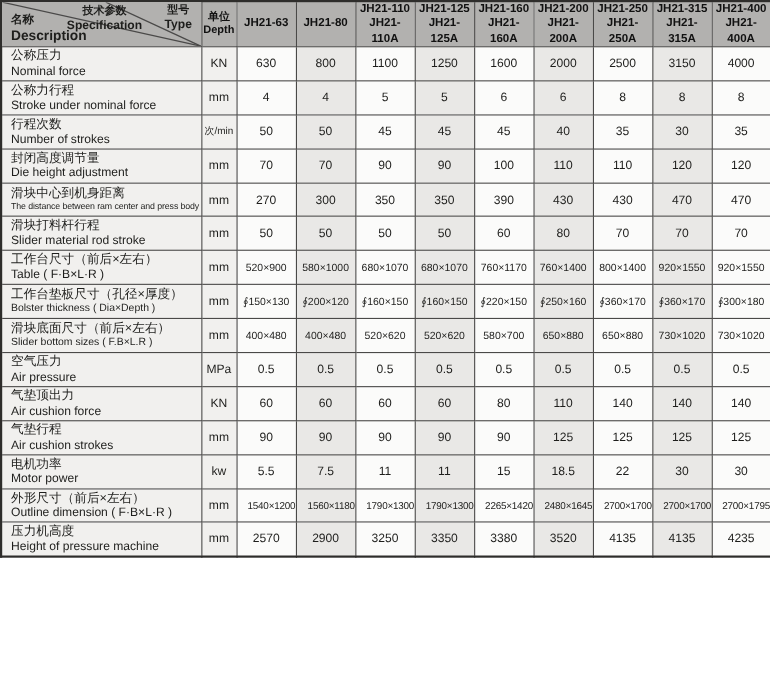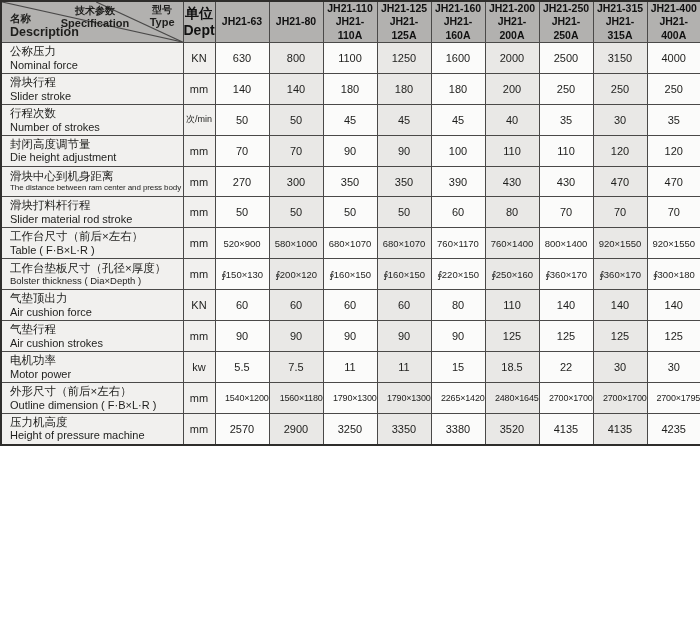--- a/index.html
+++ b/index.html
@@ -19,21 +19,21 @@
   thead th{background:var(--header-bg);height:40px;font-weight:bold;}
   th.model-h{font-size:10.5px;line-height:1.25;text-align:center;color:#111;}
   th.corner{position:relative;}
   th.corner svg{position:absolute;left:0;top:0;width:100%;height:100%;}
   .c-spec{position:absolute;left:38px;top:3px;width:110px;text-align:center;font-size:10px;line-height:1.15;}
   .c-spec .en{font-size:11px;}
   .c-type{position:absolute;right:8px;top:2px;text-align:center;font-size:10px;line-height:1.15;}
   .c-type .en{font-size:11px;}
   .c-name{position:absolute;left:8px;bottom:2px;text-align:left;font-size:10.5px;line-height:1.2;}
   .c-name .en{font-size:12.5px;}
-  th.unit-h{font-size:14px;line-height:1.25;text-align:center;color:#111;}
+  th.unit-h{font-size:10px;line-height:1.25;text-align:center;color:#111;}
   tbody td{height:27.9px;}
   td.label{background:var(--label-bg);text-align:left;padding:1px 4px 1px 8px;}
   td.label .zh{font-size:11.5px;line-height:1.2;display:block;}
   td.label .en{font-size:11px;line-height:1.1;display:block;white-space:nowrap;}
   td.label .en.mid{font-size:9.5px;}
   td.label .en.small{font-size:8px;letter-spacing:-0.1px;}
   td.unit{background:var(--label-bg);text-align:center;font-size:11px;}
   td.unit.small{font-size:9px;}
   td.val{text-align:center;font-size:11px;background:var(--col-white);}
   td.val.shade{background:var(--col-gray);}
@@ -105,33 +105,33 @@
         <td class="val">1100</td>
         <td class="val shade">1250</td>
         <td class="val">1600</td>
         <td class="val shade">2000</td>
         <td class="val">2500</td>
         <td class="val shade">3150</td>
         <td class="val">4000</td>
       </tr>
       <tr>
         <td class="label">
-          <span class="zh">滑块行程</span>
-          <span class="en">Slider stroke</span>
-        </td>
-        <td class="unit">mm</td>
-        <td class="val">140</td>
-        <td class="val shade">140</td>
-        <td class="val">180</td>
-        <td class="val shade">180</td>
-        <td class="val">180</td>
-        <td class="val shade">200</td>
-        <td class="val">250</td>
-        <td class="val shade">250</td>
-        <td class="val">250</td>
+          <span class="zh">公称力行程</span>
+          <span class="en">Stroke under nominal force</span>
+        </td>
+        <td class="unit">mm</td>
+        <td class="val">4</td>
+        <td class="val shade">4</td>
+        <td class="val">5</td>
+        <td class="val shade">5</td>
+        <td class="val">6</td>
+        <td class="val shade">6</td>
+        <td class="val">8</td>
+        <td class="val shade">8</td>
+        <td class="val">8</td>
       </tr>
       <tr>
         <td class="label">
           <span class="zh">行程次数</span>
           <span class="en">Number of strokes</span>
         </td>
         <td class="unit small">次/min</td>
         <td class="val">50</td>
         <td class="val shade">50</td>
         <td class="val">45</td>
@@ -217,20 +217,52 @@
         <td class="val long">∮160×150</td>
         <td class="val shade long">∮160×150</td>
         <td class="val long">∮220×150</td>
         <td class="val shade long">∮250×160</td>
         <td class="val long">∮360×170</td>
         <td class="val shade long">∮360×170</td>
         <td class="val long">∮300×180</td>
       </tr>
       <tr>
         <td class="label">
+          <span class="zh">滑块底面尺寸（前后×左右）</span>
+          <span class="en mid">Slider bottom sizes ( F.B×L.R )</span>
+        </td>
+        <td class="unit">mm</td>
+        <td class="val long">400×480</td>
+        <td class="val shade long">400×480</td>
+        <td class="val long">520×620</td>
+        <td class="val shade long">520×620</td>
+        <td class="val long">580×700</td>
+        <td class="val shade long">650×880</td>
+        <td class="val long">650×880</td>
+        <td class="val shade long">730×1020</td>
+        <td class="val long">730×1020</td>
+      </tr>
+      <tr>
+        <td class="label">
+          <span class="zh">空气压力</span>
+          <span class="en">Air pressure</span>
+        </td>
+        <td class="unit">MPa</td>
+        <td class="val">0.5</td>
+        <td class="val shade">0.5</td>
+        <td class="val">0.5</td>
+        <td class="val shade">0.5</td>
+        <td class="val">0.5</td>
+        <td class="val shade">0.5</td>
+        <td class="val">0.5</td>
+        <td class="val shade">0.5</td>
+        <td class="val">0.5</td>
+      </tr>
+      <tr>
+        <td class="label">
           <span class="zh">气垫顶出力</span>
           <span class="en">Air cushion force</span>
         </td>
         <td class="unit">KN</td>
         <td class="val">60</td>
         <td class="val shade">60</td>
         <td class="val">60</td>
         <td class="val shade">60</td>
         <td class="val">80</td>
         <td class="val shade">110</td>

